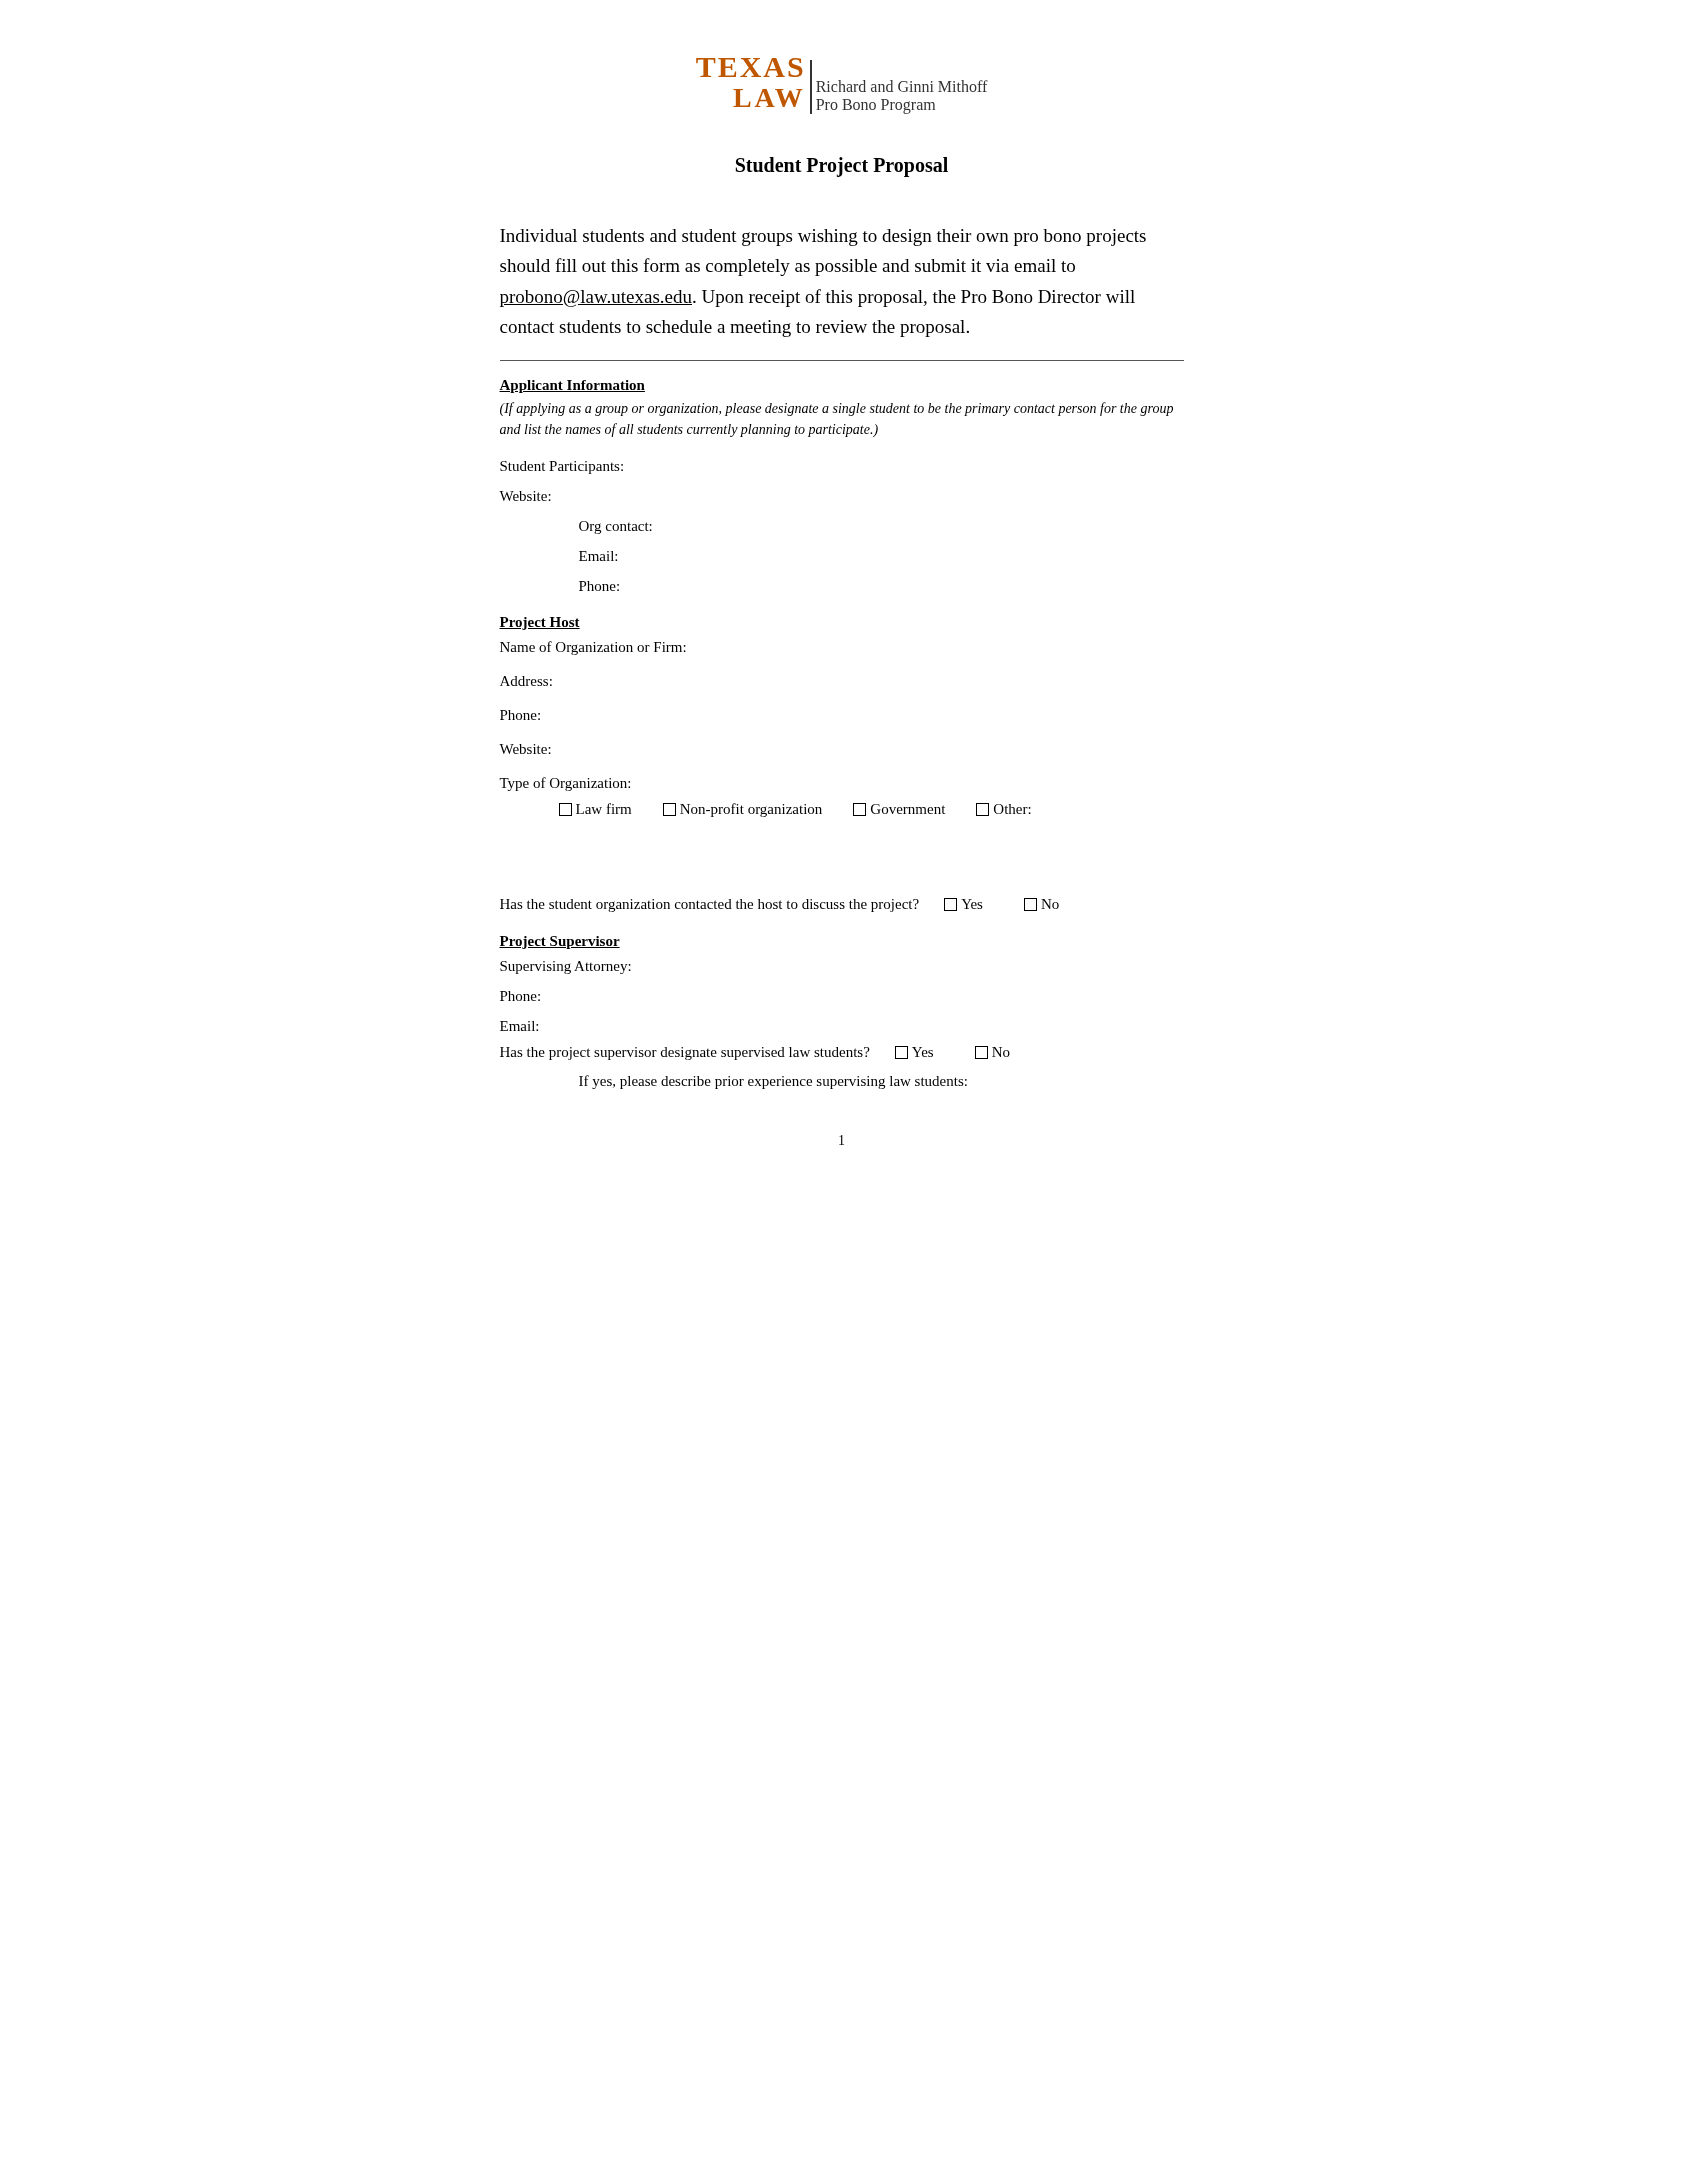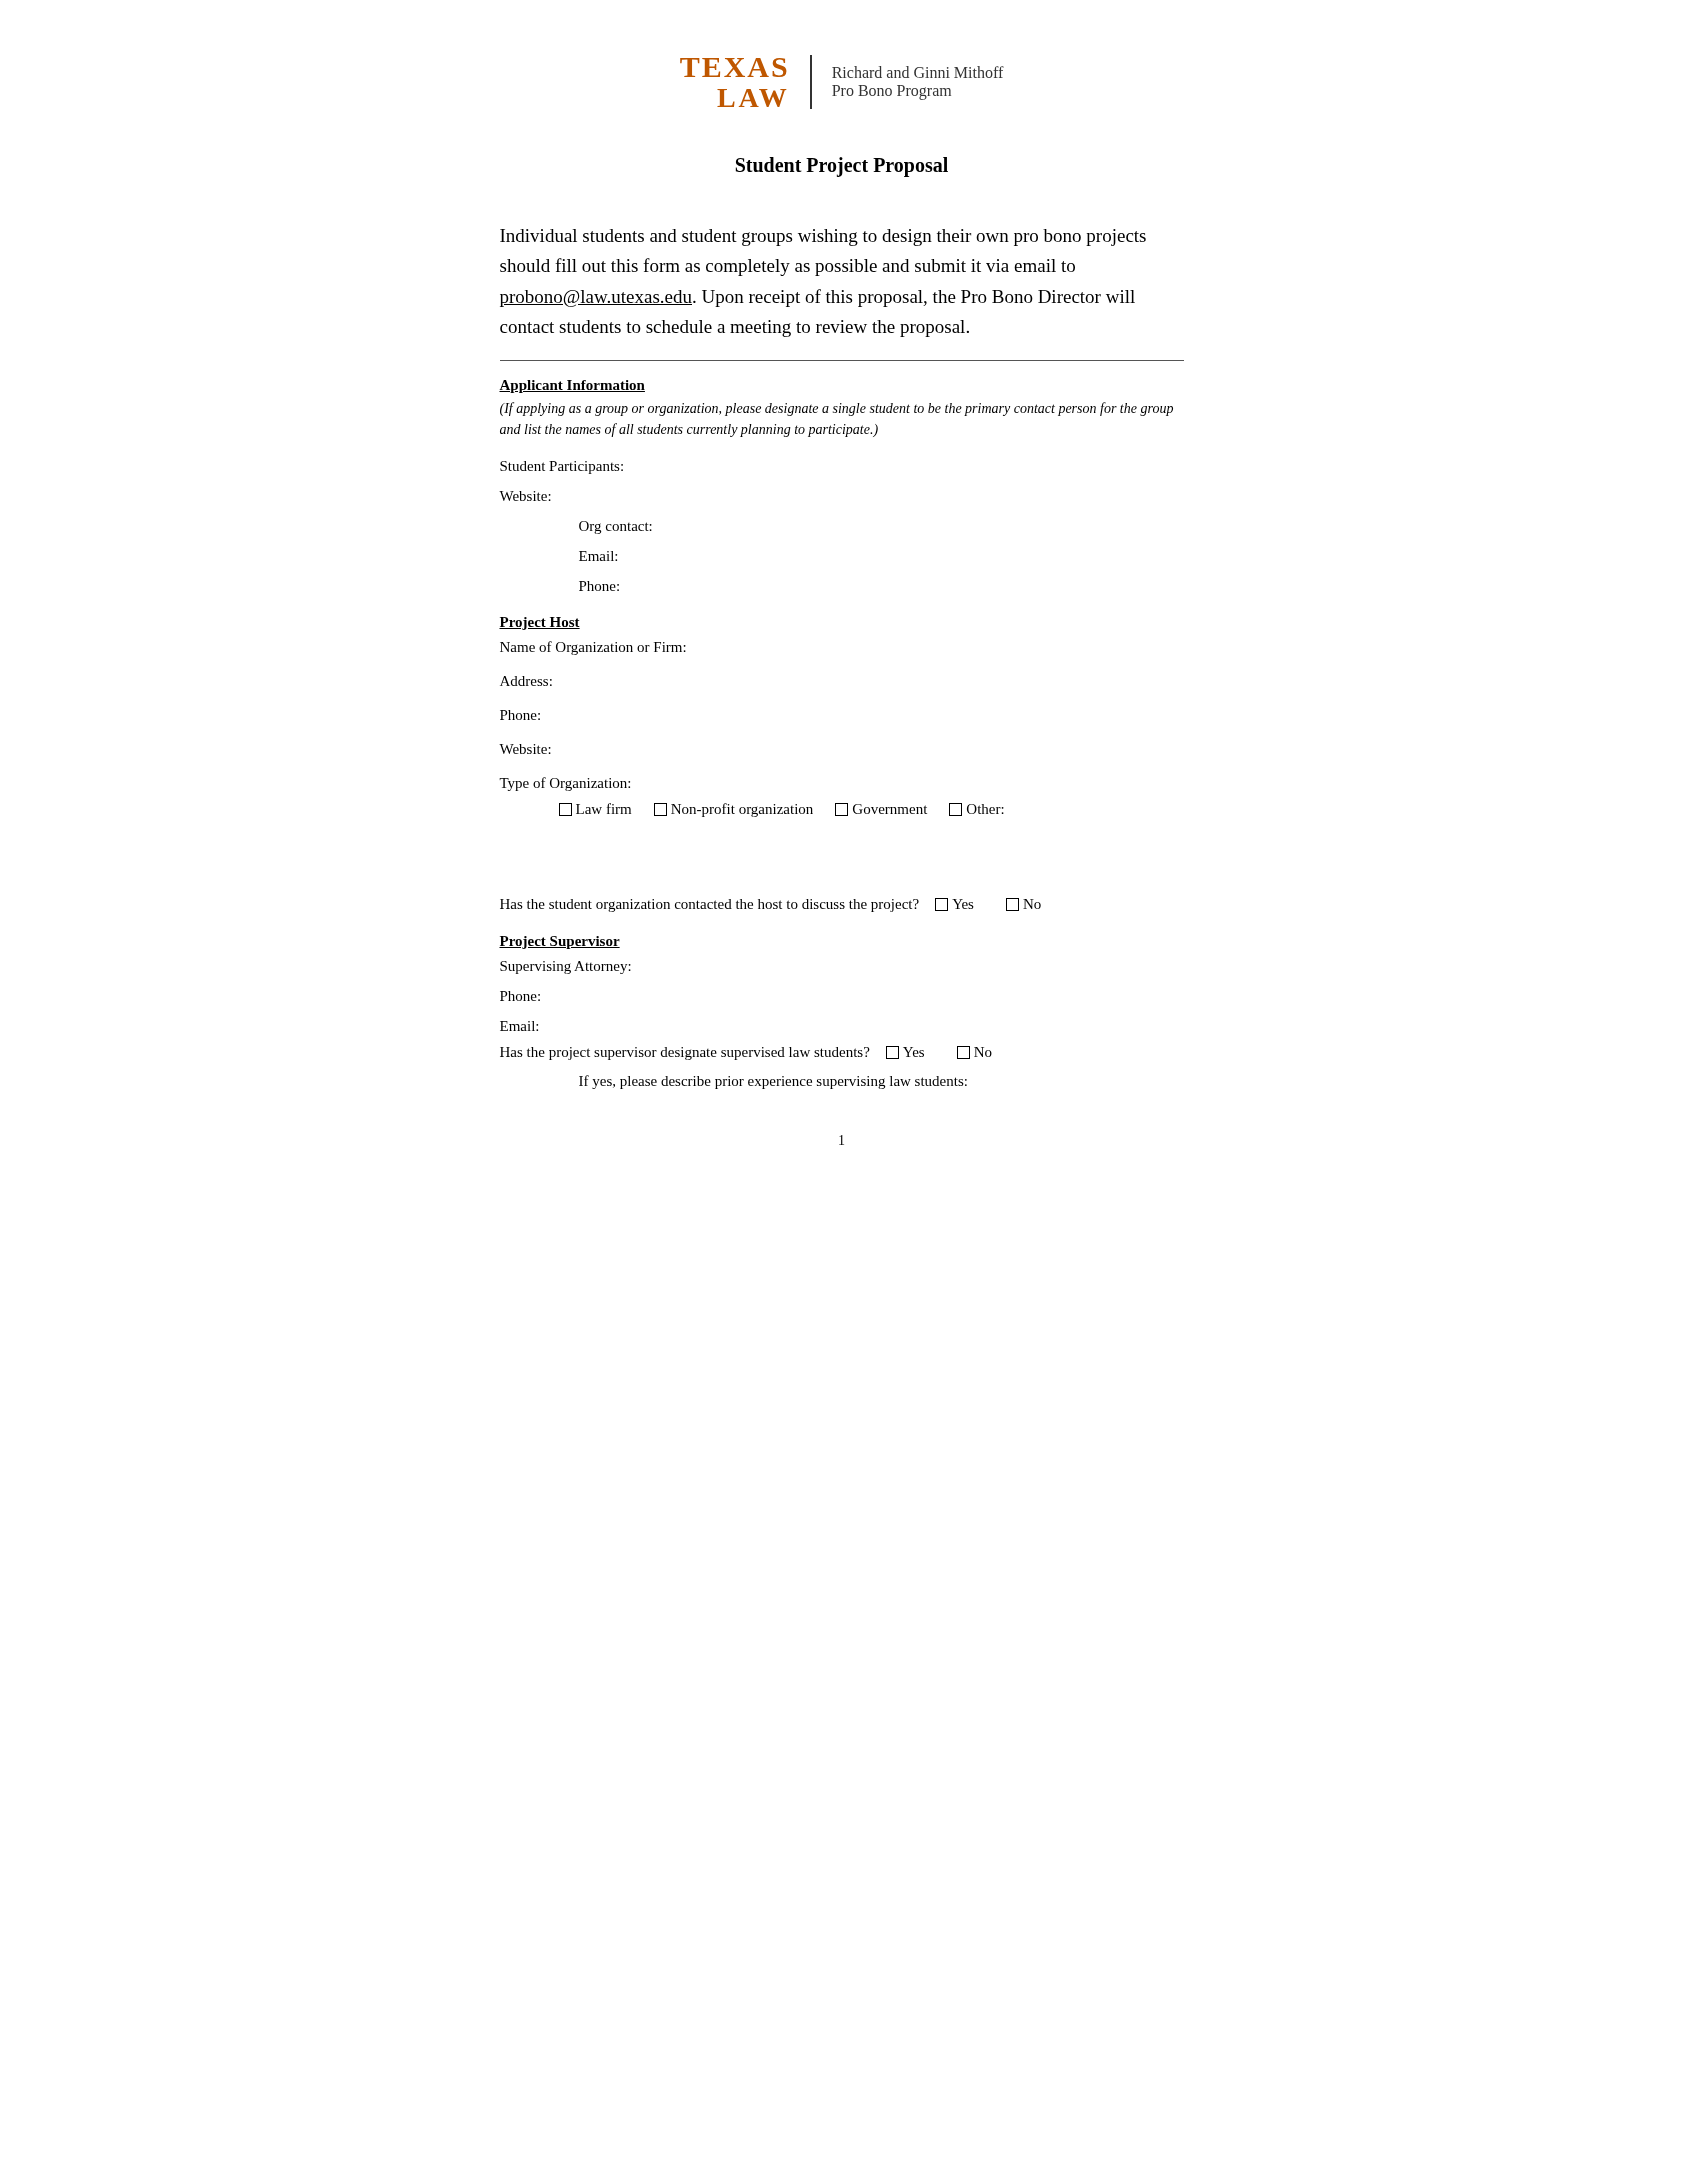--- a/index.html
+++ b/index.html
@@ -22,24 +22,24 @@
       width: 842px;
       min-height: 1089px;
       background: #fff;
       padding: 50px 79px 59px 79px;
       position: relative;
     }
 
     
     .header {
       display: flex;
-      align-items: center;
+      align-items: flex-end;
       justify-content: center;
       margin-bottom: 40px;
-      gap: 16px;
+      gap: 0;
     }
 
     .logo-texas {
       display: flex;
       flex-direction: column;
       align-items: flex-end;
       font-family: 'Times New Roman', Times, serif;
       font-size: 26px;
       font-weight: 900;
       color: #bf5700;
@@ -137,21 +137,21 @@
     }
 
     .field-row.indented {
       margin-left: 79px;
     }
 
     
     .checkbox-row {
       display: flex;
       align-items: center;
-      gap: 6px;
+      gap: 15px;
       font-size: 15px;
       margin-bottom: 4px;
       flex-wrap: wrap;
     }
 
     .checkbox-group {
       display: flex;
       align-items: center;
       gap: 4px;
       margin-right: 16px;

